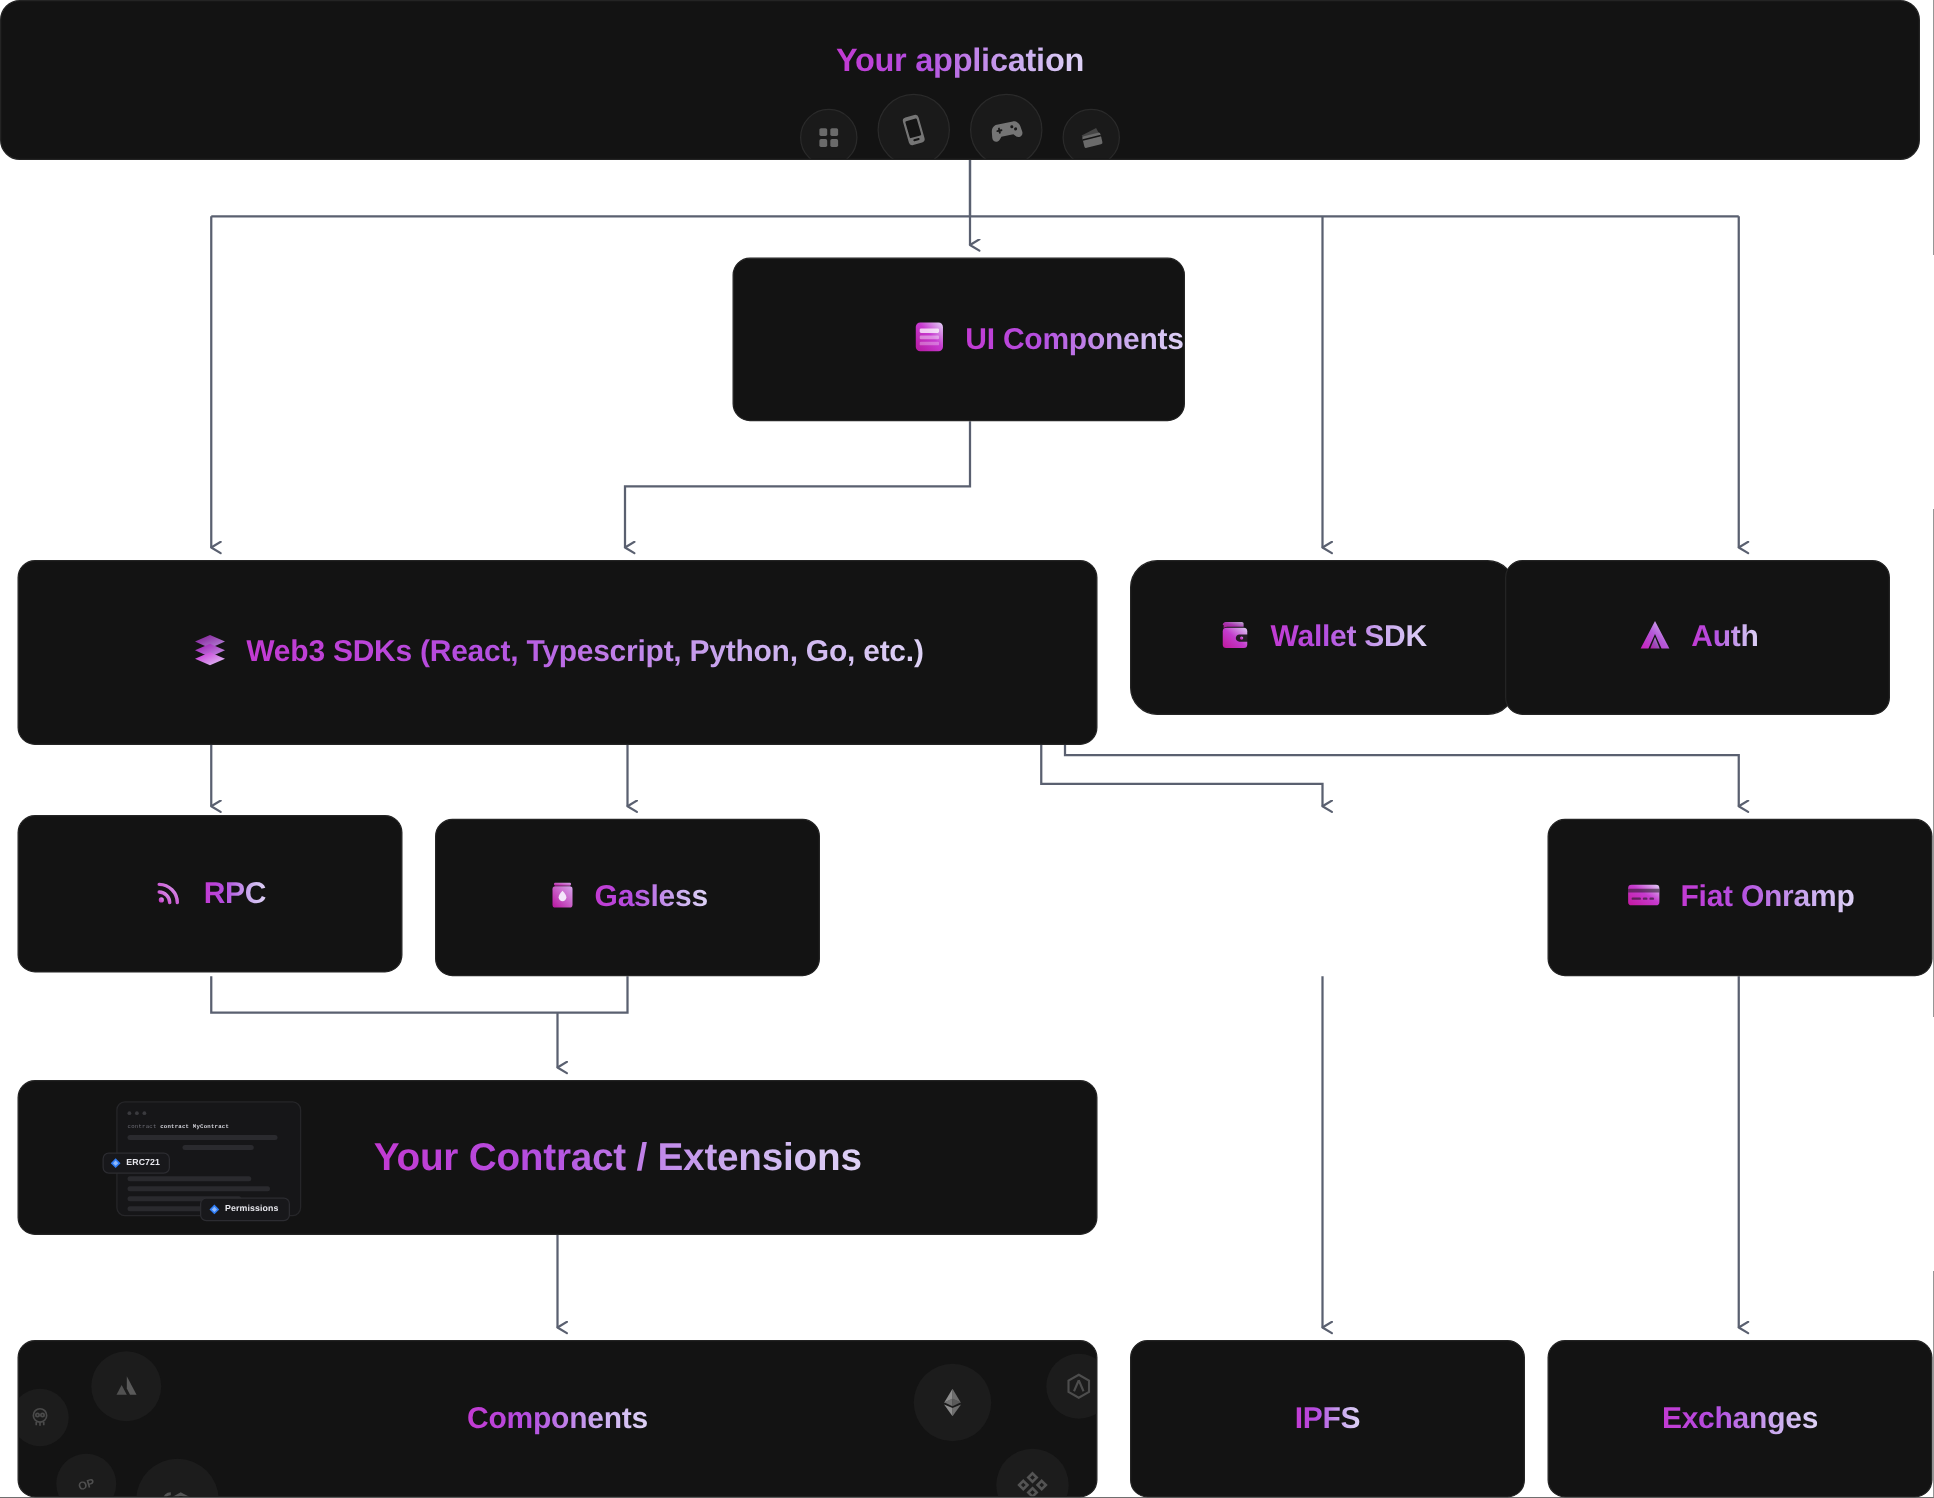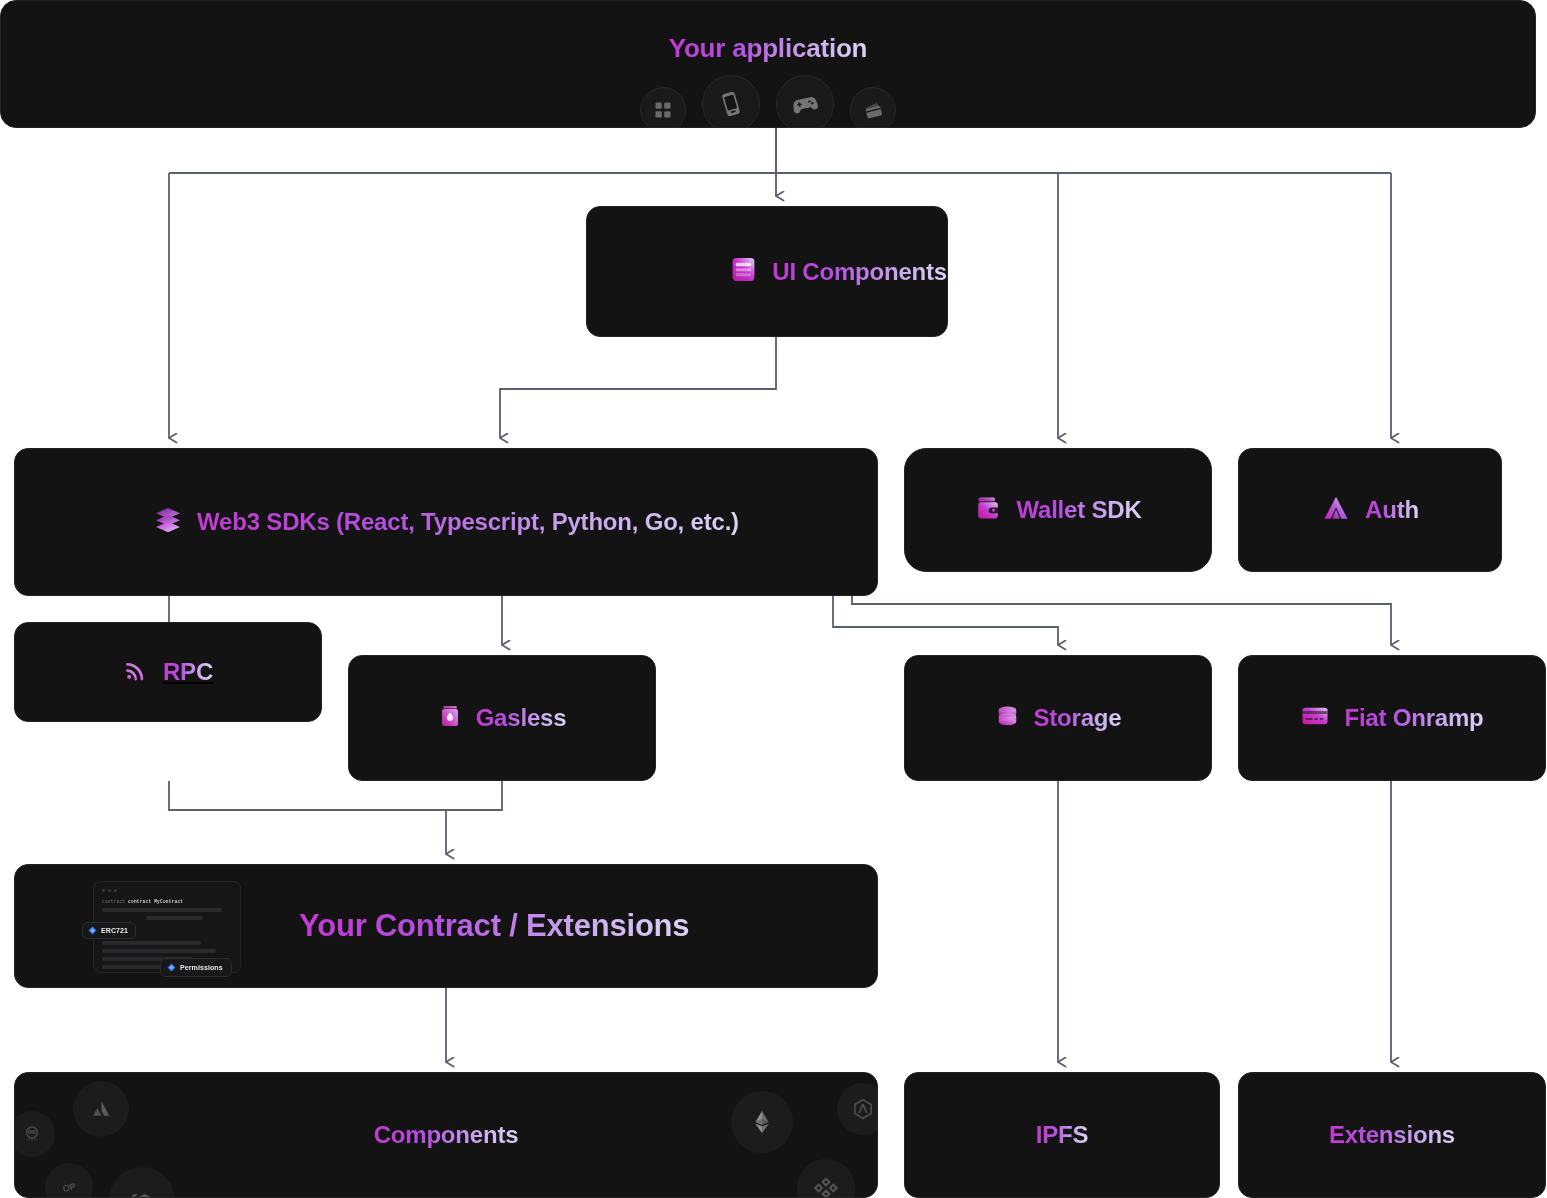--- a/index.html
+++ b/index.html
@@ -51,22 +51,22 @@
     width:58px; height:58px; border-radius:50%;
     background:#1a1a1a; border:1px solid #2a2a2a;
     display:flex; align-items:center; justify-content:center;
   }
   .plat.small { width:46px; height:46px; }
 
   
   #n-ui      { left:586px;  top:206px;  width:362px; height:131px;justify-content:flex-end; }
   #n-sdk     { left:14px;   top:448px;  width:864px; height:148px; }
   #n-wallet  { left:904px;  top:448px;  width:308px; height:124px;border-radius:22px; }
-  #n-auth    { left:1238px; top:448px;  width:264px; height:124px; }
-  #n-rpc     { left:14px;   top:622px;  width:308px; height:100px;text-decoration:underline; }
+  #n-auth    { left:1204px; top:448px;  width:308px; height:124px; }
+  #n-rpc     { left:14px;   top:652px;  width:308px; height:126px; }
   #n-gasless { left:348px;  top:655px;  width:308px; height:126px; }
   #n-storage { left:904px;  top:655px;  width:308px; height:126px; }
   #n-fiat    { left:1238px; top:655px;  width:308px; height:126px; }
   #n-contract{ left:14px;   top:864px;  width:864px; height:124px; }
   #n-chain   { left:14px;   top:1072px; width:864px; height:126px; }
   #n-ipfs    { left:904px;  top:1072px; width:316px; height:126px; }
   #n-exch    { left:1238px; top:1072px; width:308px; height:126px; }
 
   .fs24 { font-size:24px; }
 
@@ -308,40 +308,20 @@
             </defs>
           <rect x="5.2" y="2.2" width="13.6" height="2.3" rx="0.9" fill="url(#g-g)"></rect>
           <rect x="4.0" y="5.0" width="16" height="17" rx="2.3" fill="url(#g-g)"></rect>
           <path d="M12,8.6c1.9,2.1,3.1,3.5,3.1,5.2c0,1.8-1.4,3.2-3.1,3.2s-3.1-1.4-3.1-3.2C8.9,12.1,10.1,10.7,12,8.6z" fill="#f4e6fb"></path>
         </svg>
       </span>
       <span class="label fs24">Gasless</span>
     </div>
   </div>
 
-  <div class="node" id="n-storage">
-    <div class="row">
-      <span class="ic">
-        <svg width="25" height="25" viewBox="0 0 24 24">
-          <defs>
-              <linearGradient id="g-s" x1="0" y1="1" x2="1" y2="0">
-            <stop offset="0" stop-color="#bc16ab"></stop>
-                <stop offset="1" stop-color="#d9abef"></stop>
-          </linearGradient>
-            </defs>
-          <ellipse cx="12" cy="5.6" rx="8.4" ry="3.3" fill="url(#g-s)"></ellipse>
-          <path d="M3.6,5.6v4.4c0,1.8,3.8,3.3,8.4,3.3s8.4-1.5,8.4-3.3V5.6" fill="url(#g-s)" opacity="0.85"></path>
-          <ellipse cx="12" cy="12.2" rx="8.4" ry="3.3" fill="url(#g-s)"></ellipse>
-          <path d="M3.6,12.2v4.4c0,1.8,3.8,3.3,8.4,3.3s8.4-1.5,8.4-3.3v-4.4" fill="url(#g-s)" opacity="0.9"></path>
-          <ellipse cx="12" cy="17.0" rx="8.4" ry="3.3" fill="url(#g-s)"></ellipse>
-        </svg>
-      </span>
-      <span class="label fs24">Storage</span>
-    </div>
-  </div>
 
   <div class="node" id="n-fiat">
     <div class="row">
       <span class="ic">
         <svg width="30" height="30" viewBox="0 0 24 24">
           <defs>
               <linearGradient id="g-f" x1="0" y1="1" x2="1" y2="0">
             <stop offset="0" stop-color="#c3179f"></stop>
                 <stop offset="0.55" stop-color="#c63ccf"></stop>
                 <stop offset="1" stop-color="#e0cdf5"></stop>
@@ -452,16 +432,16 @@
     </div>
 
     <div class="label" id="chain-label">Components</div>
   </div>
 
   <div class="node" id="n-ipfs">
     <span class="label fs24">IPFS</span>
   </div>
 
   <div class="node" id="n-exch">
-    <span class="label fs24">Extensions</span>
+    <span class="label fs24">Exchanges</span>
   </div>
 
 </div>
 
 </body></html>

